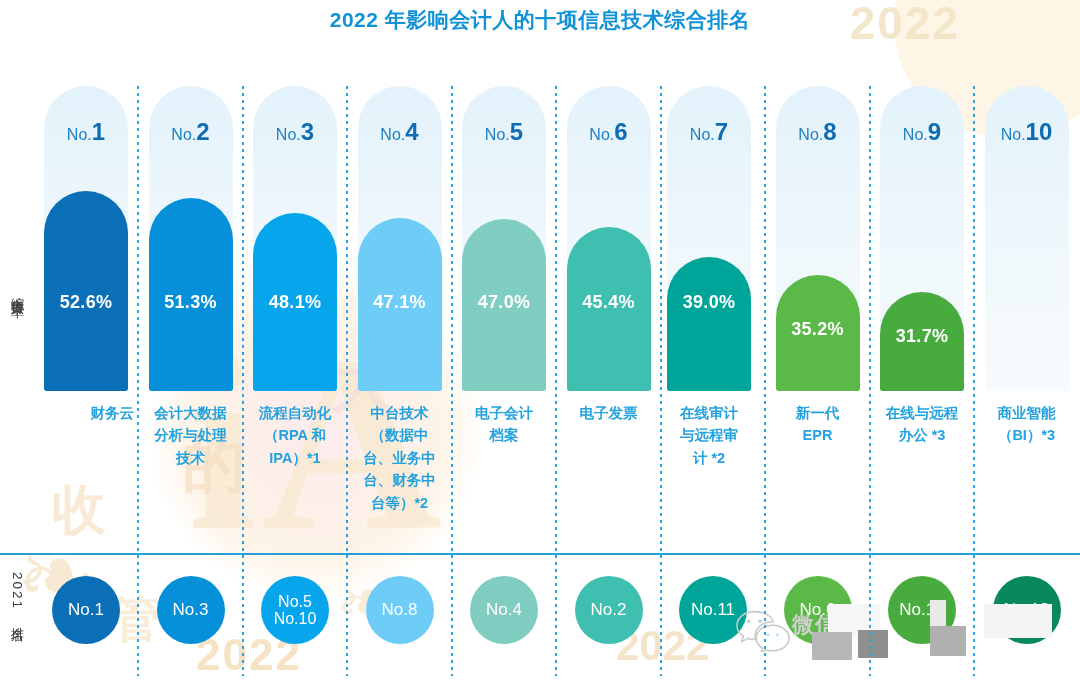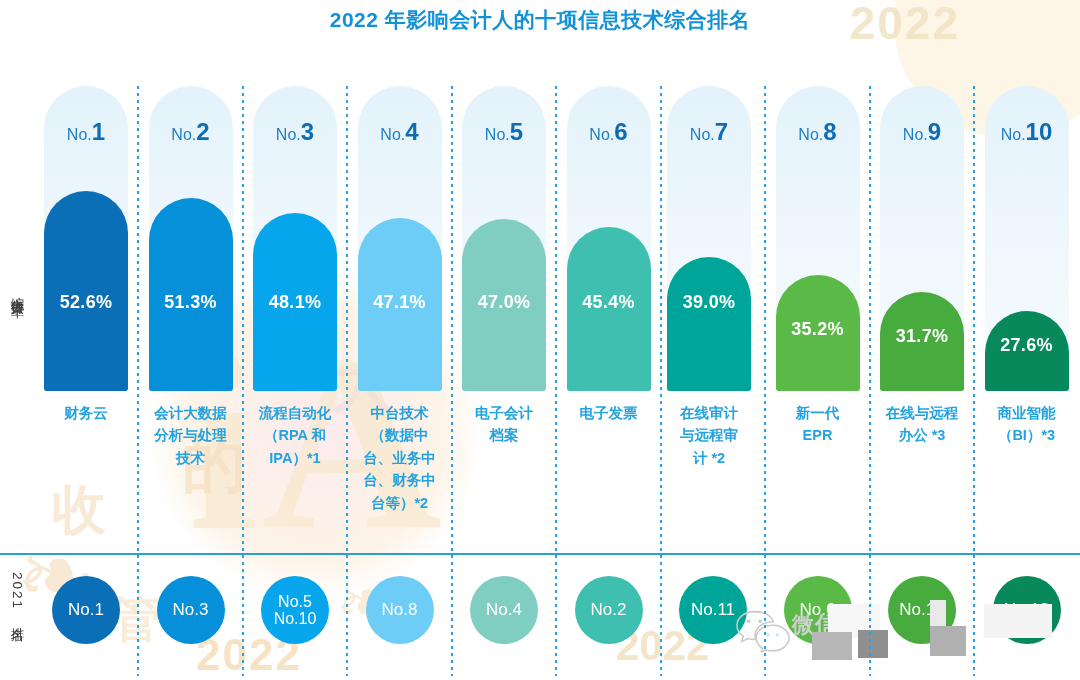--- a/index.html
+++ b/index.html
@@ -182,21 +182,21 @@
   <div class="axis-y">综合得票率</div>
 
   <div class="plot" id="plot">
       <div class="col" style="left: 0px;">
         <div class="track">
           <div class="rank-tag"><span>No.</span><b>1</b></div>
           <div class="bar" style="height: 200px; background: rgb(11, 111, 184);">
             <div class="pct">52.6%</div>
           </div>
         </div>
-        <div class="cat" style="white-space: pre-line;">财务云</div>
+        <div class="cat" style="white-space: pre-line; text-align: right;">财务云</div>
       </div>
       <div class="sep" style="left: 93.25px;"></div>
       <div class="col" style="left: 104.5px;">
         <div class="track">
           <div class="rank-tag"><span>No.</span><b>2</b></div>
           <div class="bar" style="height: 193px; background: rgb(5, 144, 217);">
             <div class="pct">51.3%</div>
           </div>
         </div>
         <div class="cat" style="white-space: pre-line;">会计大数据
@@ -281,23 +281,20 @@
             <div class="pct" style="bottom: 43.56px;">31.7%</div>
           </div>
         </div>
         <div class="cat" style="white-space: pre-line;">在线与远程
 办公 *3</div>
       </div>
       <div class="sep" style="left: 929.25px;"></div>
       <div class="col" style="left: 940.5px;">
         <div class="track">
           <div class="rank-tag"><span>No.</span><b>10</b></div>
-          <div class="bar" style="height: 80px; background: rgb(8, 137, 92);">
-            <div class="pct" style="bottom: 35.2px;">27.6%</div>
-          </div>
         </div>
         <div class="cat" style="white-space: pre-line;">商业智能
 （BI）*3</div>
       </div>
     </div>
 
   <div class="baseline"></div>
 
   <div class="axis-bottom">2021 排名</div>
   <div class="circles" id="circles">

